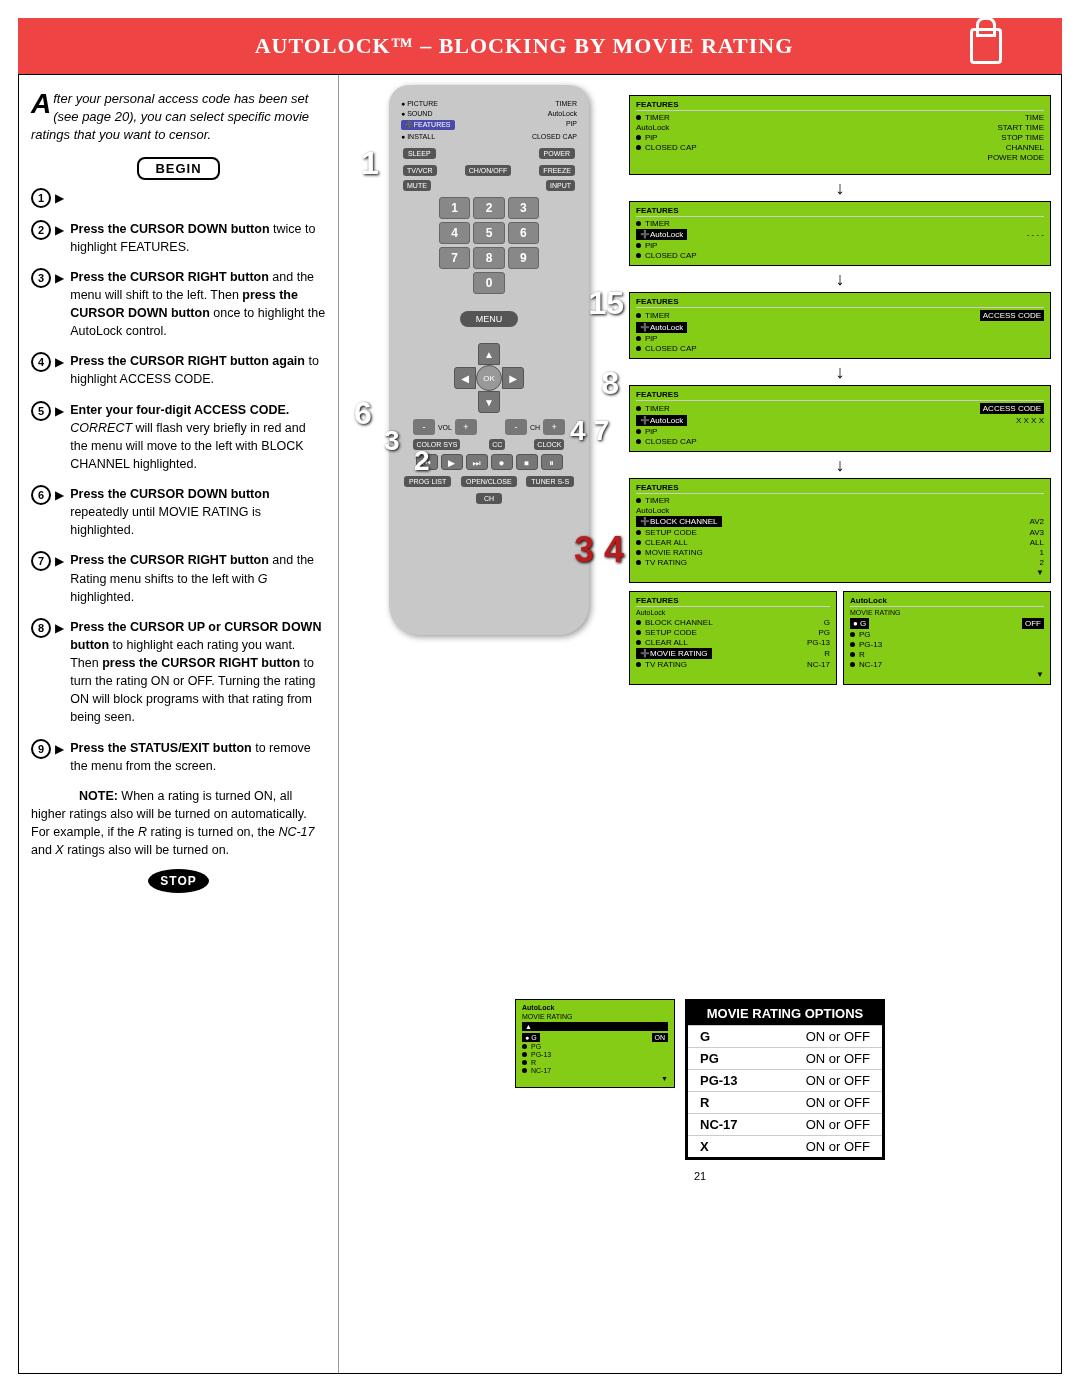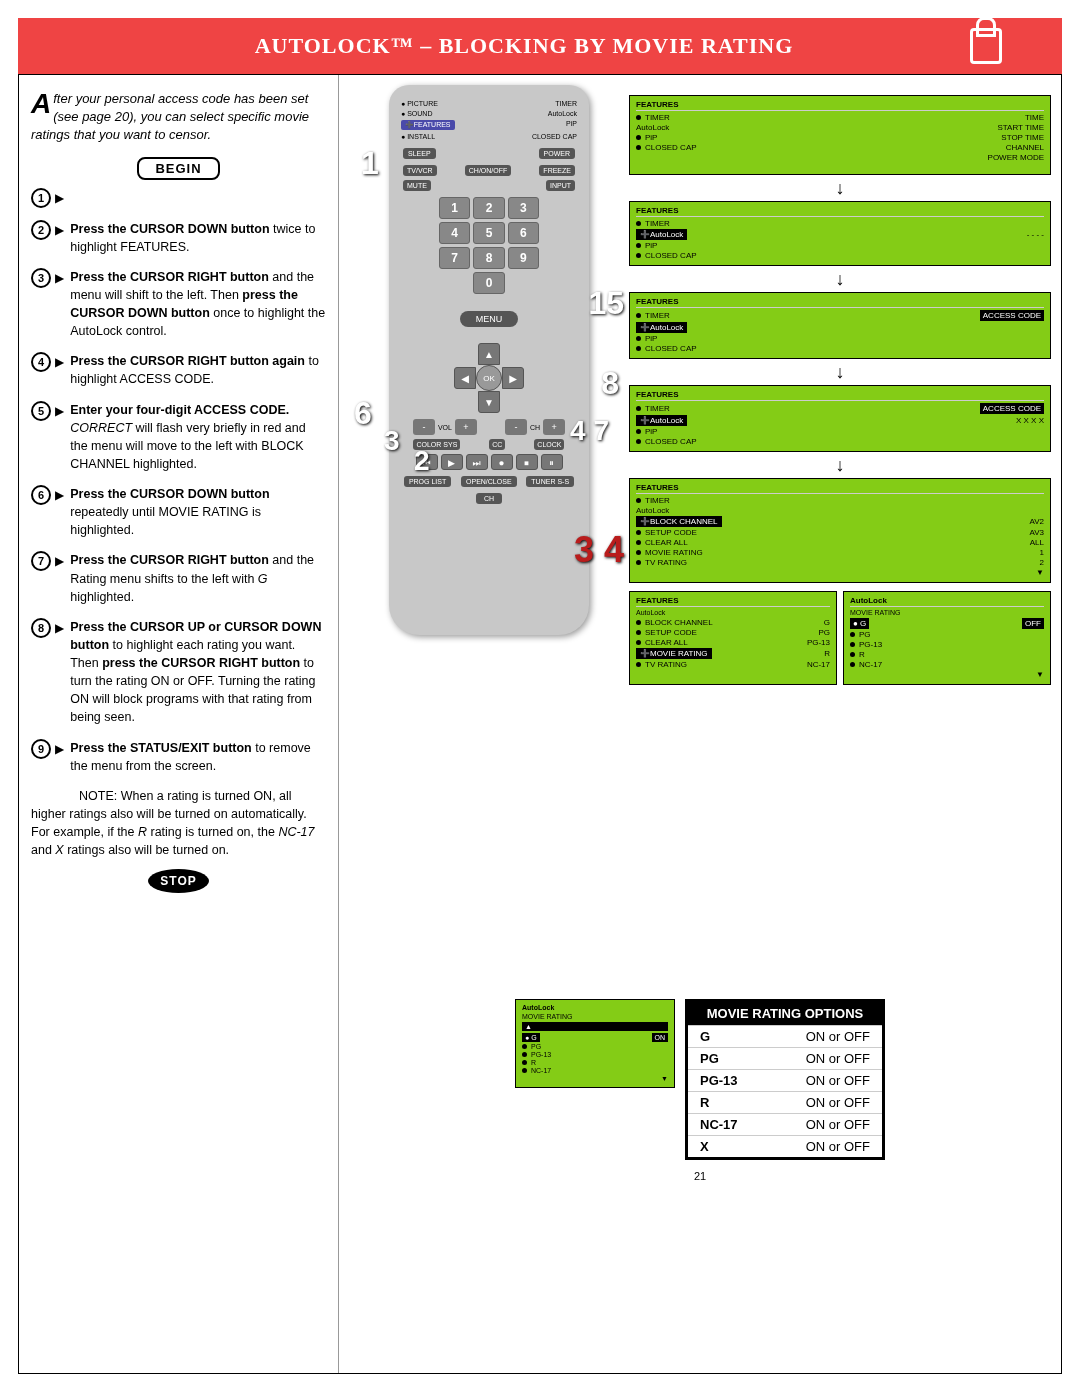--- a/index.html
+++ b/index.html
@@ -136,21 +136,21 @@
     .step-text i {
       font-style: italic;
     }
 
     .note-section {
       margin-top: 8px;
       font-size: 12.5px;
       line-height: 1.45;
     }
     .note-section b {
-      font-weight: normal;
+      font-weight: bold;
       padding-left: 48px;
     }
     .note-section i {
       font-style: italic;
     }
 
     .stop-badge {
       display: block;
       text-align: center;
       background: #000;

